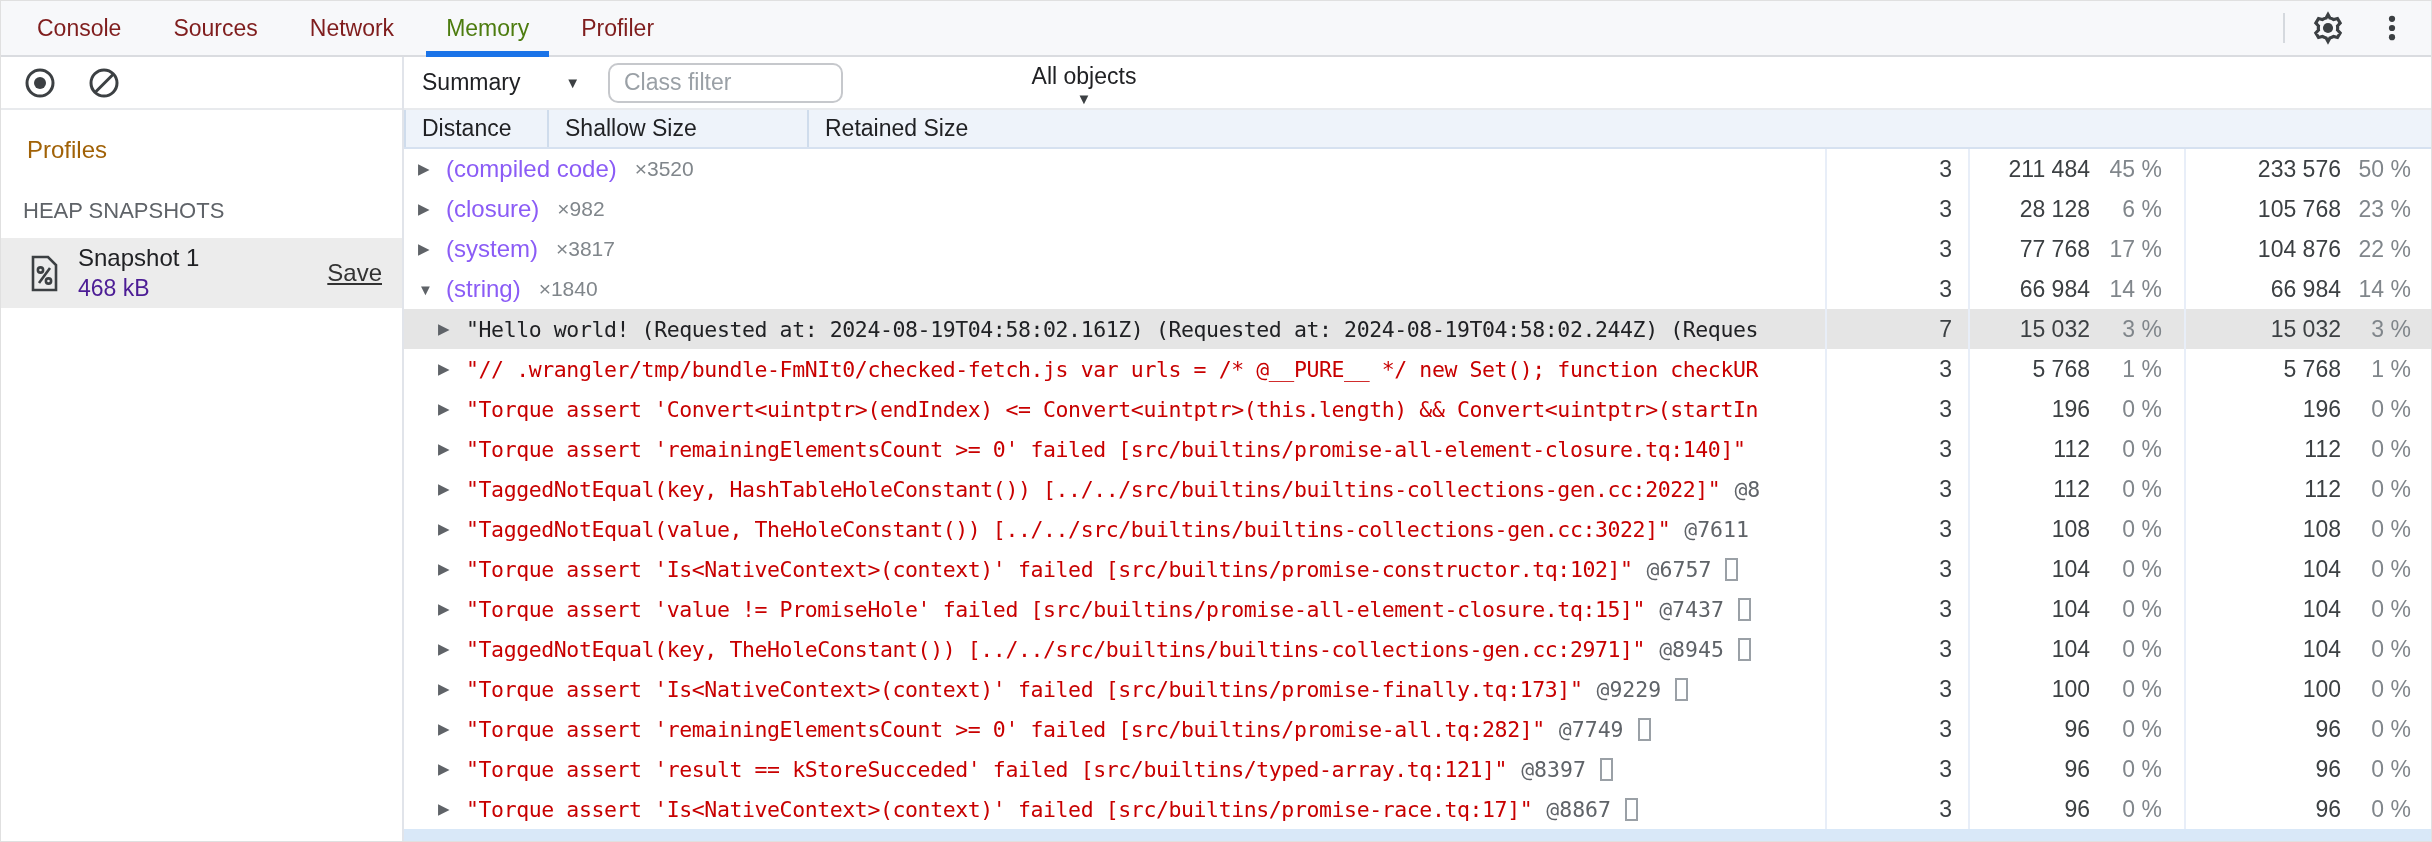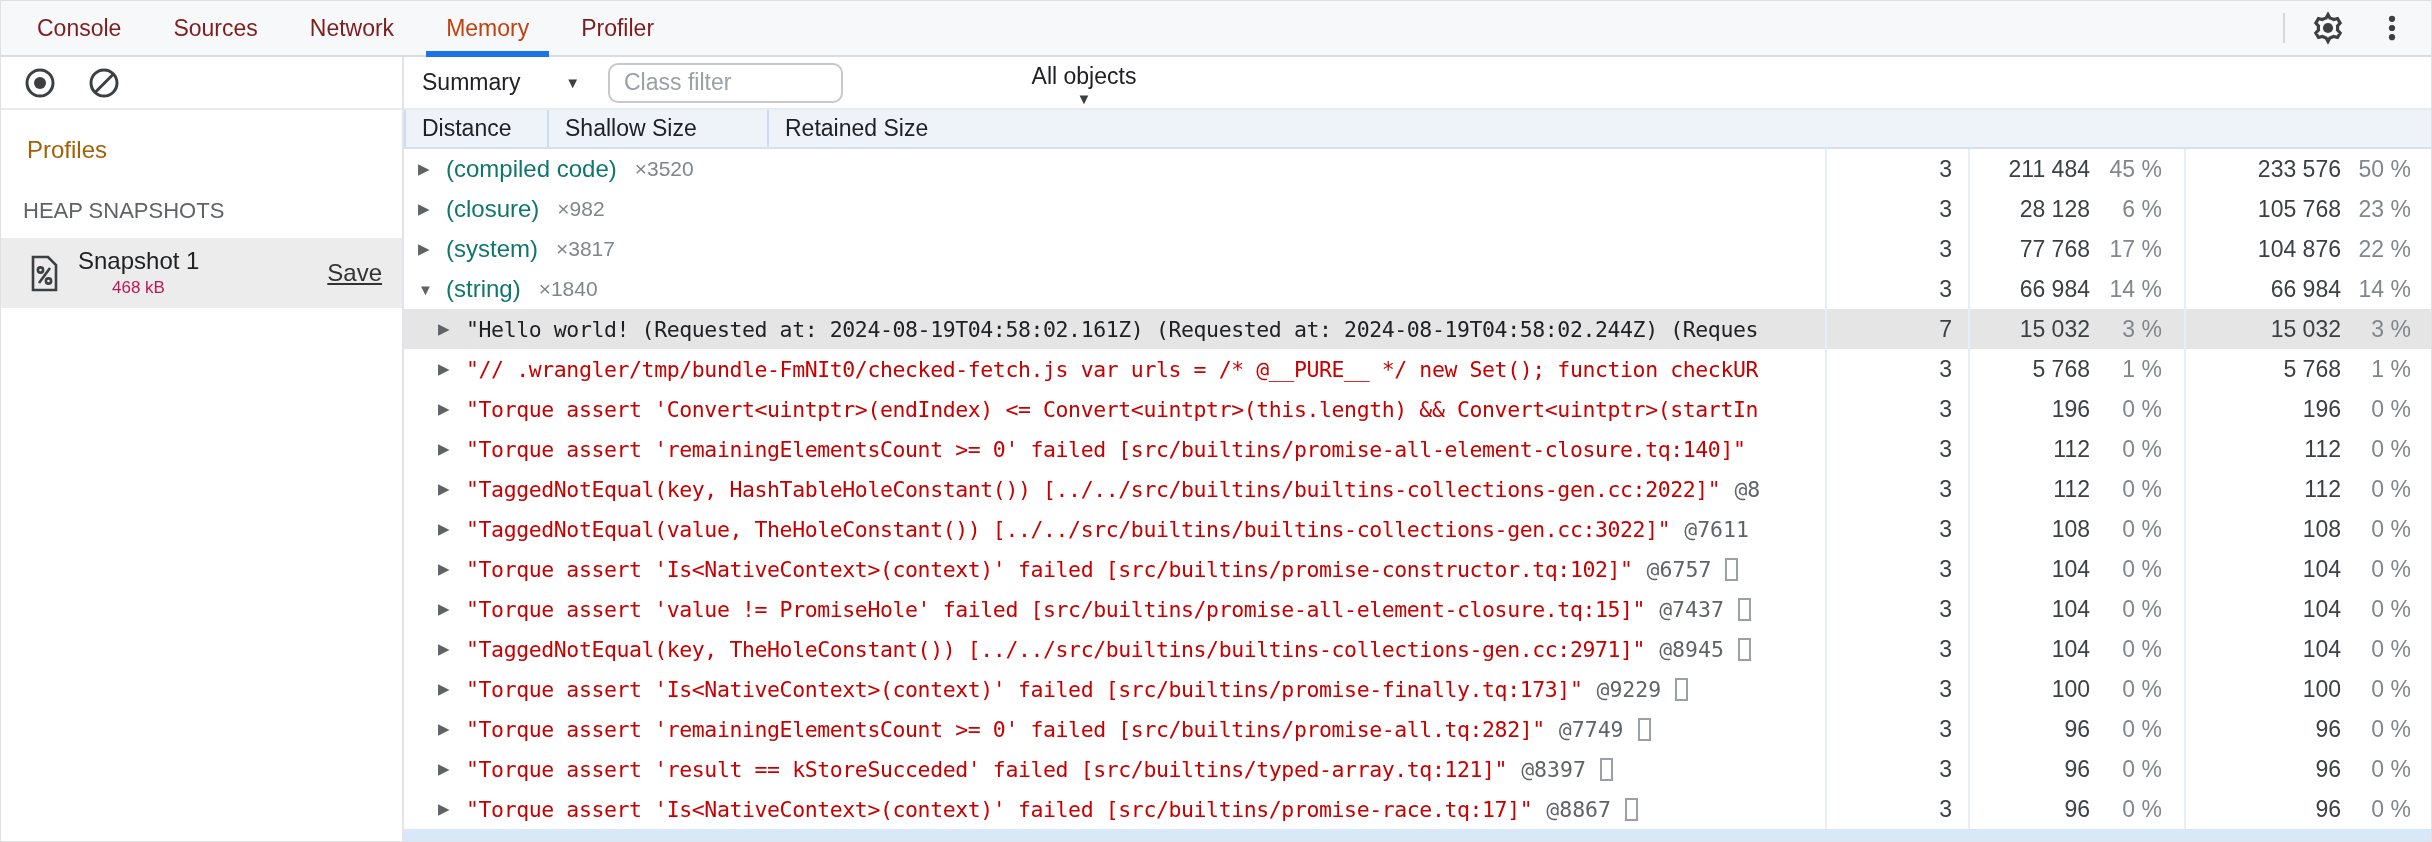--- a/index.html
+++ b/index.html
@@ -11,38 +11,38 @@
   }
   
   .tabbar {
     height:56px; background:#f7f8fa; border-bottom:2px solid #dadce0;
     display:flex; align-items:stretch; padding-left:10px;
   }
   .tab {
     padding:0 26px; display:flex; align-items:center; font-size:23px;
     color:#7f1d1d; cursor:default; position:relative;
   }
-  .tab.active { color:#c2410c; }
+  .tab.active { color:#4d7c0f; }
   .tab.active::after {
     content:""; position:absolute; left:6px; right:6px; bottom:-2px; height:6px;
     background:#1a73e8;
   }
   .tabbar-right { margin-left:auto; display:flex; align-items:center; gap:22px; padding-right:18px; }
   .vdiv { width:2px; height:30px; background:#d5d9de; }
   .iconbtn { width:42px; height:42px; display:flex; align-items:center; justify-content:center; border-radius:6px; }
   
   .panes { display:flex; height:784px; }
   .sidebar { width:406px; border-right:2px solid #e1e4ea; display:flex; flex-direction:column; background:#fff; }
   .side-toolbar { height:53px; border-bottom:2px solid #e8eaed; display:flex; align-items:center; gap:22px; padding-left:18px; flex:none; }
   .profiles-label { margin:26px 0 0 26px; font-size:24px; color:#a16207; }
   .heap-title { margin:34px 0 14px 22px; font-size:22px; color:#5f6368; }
   .snapshot-item { height:70px; background:#ececec; display:flex; align-items:center; padding:0 20px 0 30px; }
   .snap-text { margin-left:20px; line-height:1.1; }
   .snap-title { font-size:24px; color:#202124; }
-  .snap-size { font-size:17px; color:#be185d; margin-top:4px;margin-left:34px; }
+  .snap-size { font-size:23px; color:#4c1d95; margin-top:4px; }
   .save-link { margin-left:auto; font-size:24px; color:#333; text-decoration:underline; cursor:pointer; }
   
   .main { flex:1; display:flex; flex-direction:column; position:relative; background:#fff; }
   .main-toolbar { height:53px; border-bottom:2px solid #e8eaed; display:flex; align-items:center; padding-left:10px; flex:none; }
   .select { display:flex; align-items:center; justify-content:space-between; font-size:23px; color:#202124; height:40px; cursor:default; }
   .summary-select { width:178px; padding:0 12px 0 8px; }
   .dd-arrow { font-size:15px; color:#3c4043; }
   .filter-input {
     width:235px; height:40px; border:2px solid #c6c8cc; border-radius:10px;
     font-size:23px; padding:0 14px; margin-left:16px; color:#202124; outline:none;
@@ -51,30 +51,30 @@
   .filter-input::placeholder { color:#9aa0a6; }
   .objects-select { width:440px; margin-left:26px; padding-right:10px;flex-direction:column; }
   
   .grid-header {
     height:39px; background:#eef3fa; border-bottom:2px solid #d6e1f0;
     display:flex; font-size:23px; color:#202124; flex:none; align-items:stretch;
   }
   .h-cell { display:flex; align-items:center; padding-left:12px; }
   .h-constructor { width:1421px; }
   .h-distance { width:143px; border-left:2px solid #cfdcec; padding-left:16px; }
-  .h-shallow { width:220px; border-left:2px solid #cfdcec; padding-left:16px; }
+  .h-shallow { width:260px; border-left:2px solid #cfdcec; padding-left:16px; }
   .h-retained { width:247px; border-left:2px solid #cfdcec; padding-left:16px; }
   .grid-rows { flex:1; overflow:hidden; position:relative; }
   .row { height:40px; display:flex; align-items:stretch; }
   .row.selected { background:#e5e5e5; }
   .cell { display:flex; align-items:center; }
   .cc { width:1421px; overflow:hidden; white-space:pre; }
   .arrow { width:28px; flex:none; margin-left:14px; font-size:15px; color:#5f6368; }
   .ind2 .arrow { margin-left:34px; }
-  .cat-name { font-size:24px; color:#0f766e; }
+  .cat-name { font-size:24px; color:#8b5cf6; }
   .cat-count { font-size:21px; color:#80868b; margin-left:18px; }
   .str { font-family:"DejaVu Sans Mono", monospace; font-size:21.5px; letter-spacing:-0.4px; }
   .red { color:#c80000; }
   .dark { color:#202124; }
   .suffix { font-family:"DejaVu Sans Mono", monospace; font-size:21.5px; color:#5f6368; margin-left:14px; flex:none; }
   .boxglyph { display:inline-block; width:13px; height:23px; border:2px solid #9aa0a6; margin-left:14px; flex:none; }
   .cd { width:143px; border-left:2px solid #e8eef8; justify-content:flex-end; padding-right:16px; font-size:23px; color:#3c4043; }
   .cs { width:216px; border-left:2px solid #e8eef8; }
   .cr { width:247px; border-left:2px solid #e8eef8; }
   .num { flex:1; text-align:right; font-size:23px; color:#3c4043; }

